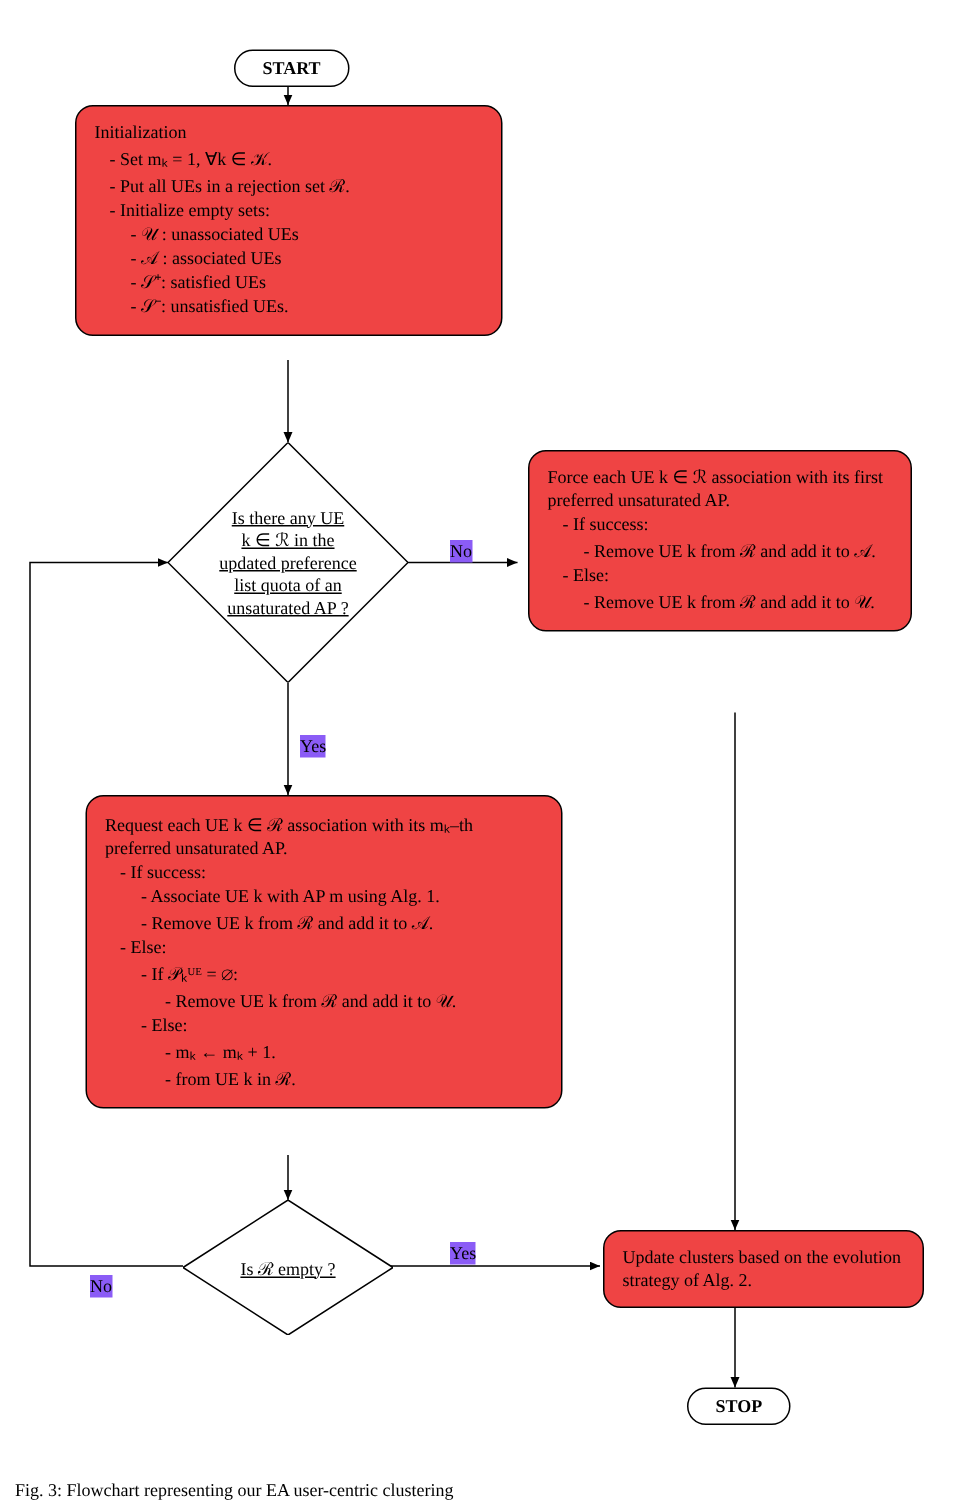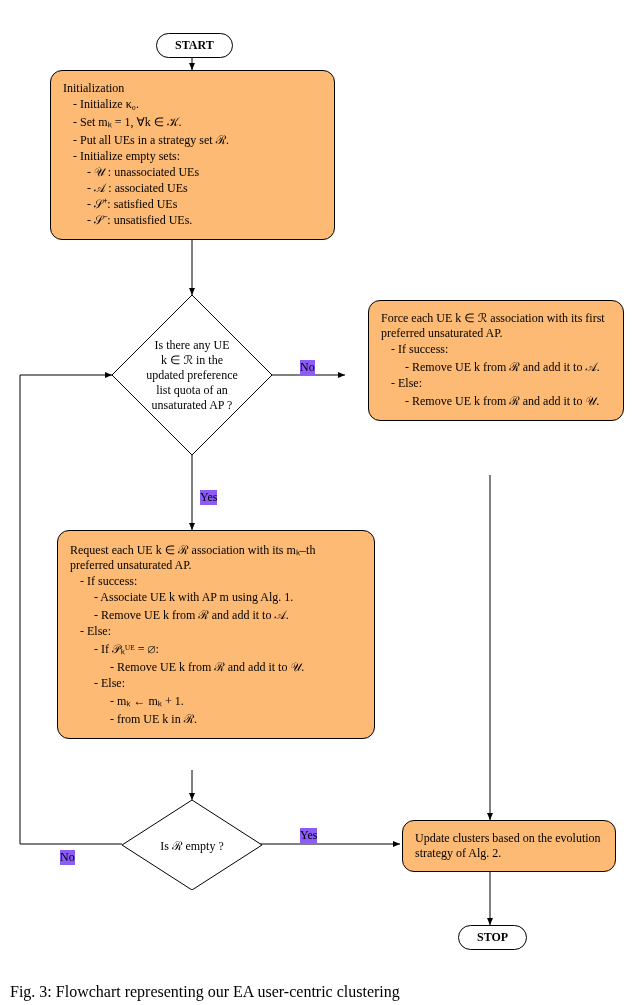--- a/index.html
+++ b/index.html
@@ -10,21 +10,21 @@
     font-size: 12px;
     background: white;
     position: relative;
   }
   svg { position: absolute; top: 0; left: 0; }
   .rounded-box {
     position: absolute;
     border: 1px solid black;
     border-radius: 12px;
     padding: 10px 12px;
-    background: #fdba74;
+    background: #ef4444;
   }
   .terminal {
     position: absolute;
     border: 1px solid black;
     border-radius: 50px;
     padding: 4px 18px;
     font-weight: bold;
     background: white;
     text-align: center;
   }
@@ -36,35 +36,36 @@
   .diamond-wrap.small { width: 140px; height: 90px; }
   .diamond-text {
     position: absolute;
     width: 100%;
     height: 100%;
     display: flex;
     align-items: center;
     justify-content: center;
     text-align: center;
     padding: 20px;
+    text-decoration: underline;
   }
   .label {
     position: absolute;
     font-size: 12px;
     background: #8b5cf6;
   }
   ul.dash { list-style: none; padding-left: 10px; }
   ul.dash > li::before { content: "- "; }
   ul.dash > li { margin: 1px 0; }
   ul.inner { padding-left: 24px; }
   .caption {
     position: absolute;
     bottom: 4px;
     left: 10px;
-    font-size: 16px;
+    font-size: 12px;
   }
 </style>
 </head>
 <body>
 
 <svg width="640" height="1005">
   <defs>
     <marker id="arrow" markerWidth="8" markerHeight="8" refX="7" refY="3" orient="auto">
       <path d="M0,0 L7,3 L0,6 Z" fill="black"></path>
     </marker>
@@ -89,23 +90,22 @@
   <line x1="490" y1="870" x2="490" y2="925" stroke="black" marker-end="url(#arrow)"></line>
 </svg>
 
 <div class="terminal" style="left:156px; top:12px;margin-top:21px;">
   <span>START</span>
 </div>
 
 <div class="rounded-box" style="left:50px; top:70px; width:285px;">
   <div>Initialization</div>
   <ul class="dash">
-    <li>Initialize κ₀.</li>
     <li>Set mₖ = 1, ∀k ∈ 𝒦.</li>
-    <li>Put all UEs in a strategy set ℛ.</li>
+    <li>Put all UEs in a rejection set ℛ.</li>
     <li>Initialize empty sets:</li>
   </ul>
   <ul class="dash inner">
     <li>𝒰 : unassociated UEs</li>
     <li>𝒜 : associated UEs</li>
     <li>𝒮⁺: satisfied UEs</li>
     <li>𝒮⁻: unsatisfied UEs.</li>
   </ul>
 </div>
 
@@ -119,21 +119,21 @@
       <div>k ∈ ℛ in the</div>
       <div>updated preference</div>
       <div>list quota of an</div>
       <div>unsaturated AP ?</div>
     </div>
   </div>
 </div>
 <div class="label" style="left:300px; top:360px;">No</div>
 <div class="label" style="left:200px; top:490px;">Yes</div>
 
-<div class="rounded-box" style="left:368px; top:300px; width:256px;">
+<div class="rounded-box" style="left:352px; top:300px; width:256px;">
   <div>Force each UE k ∈ ℛ association with its first preferred unsaturated AP.</div>
   <ul class="dash">
     <li>If success:</li>
   </ul>
   <ul class="dash inner">
     <li>Remove UE k from ℛ and add it to 𝒜.</li>
   </ul>
   <ul class="dash">
     <li>Else:</li>
   </ul>

